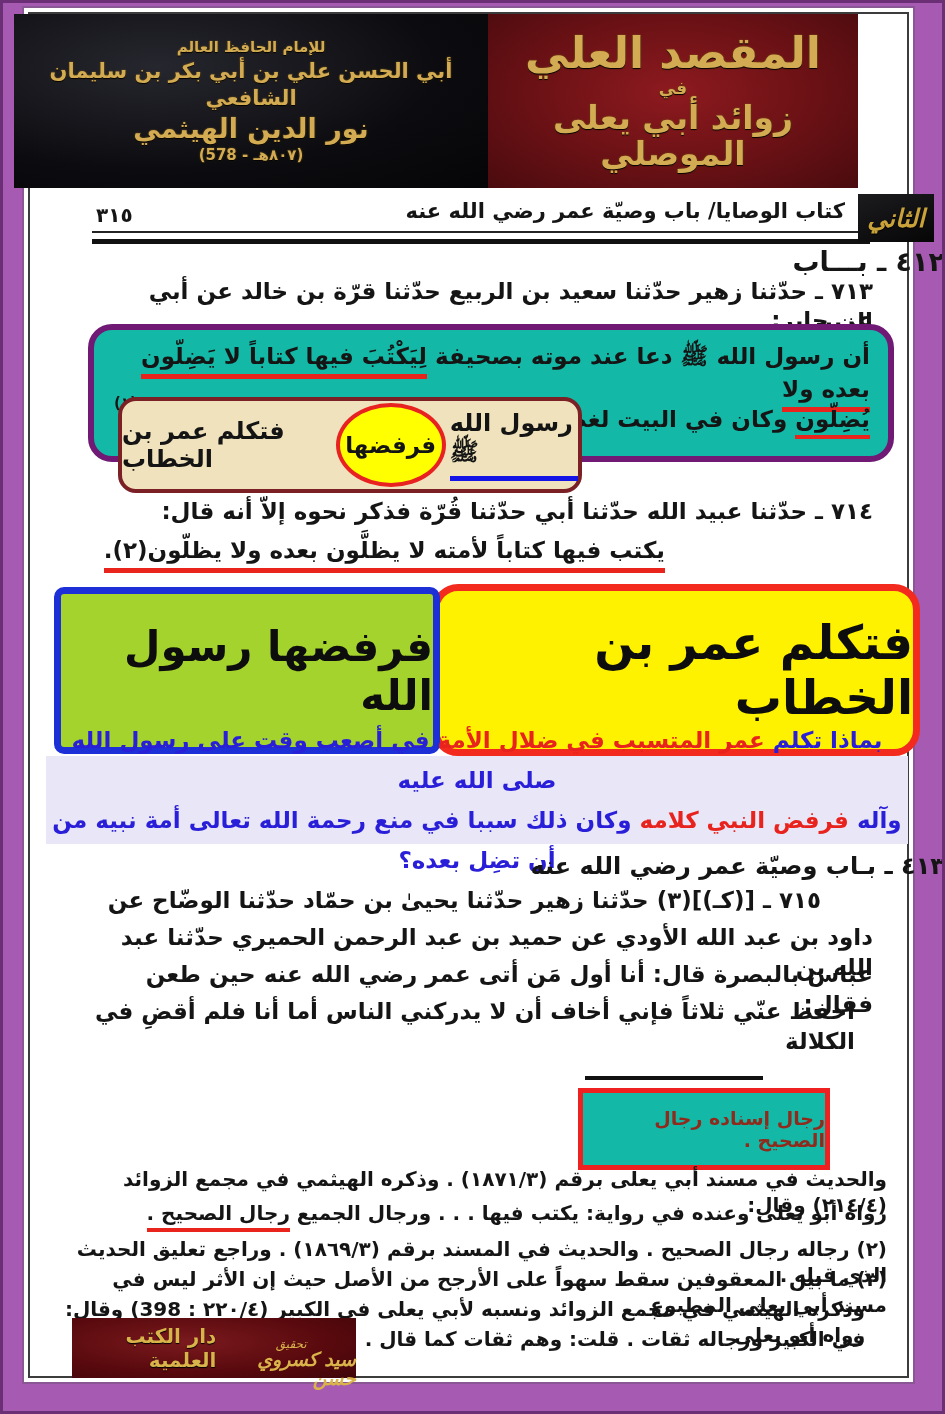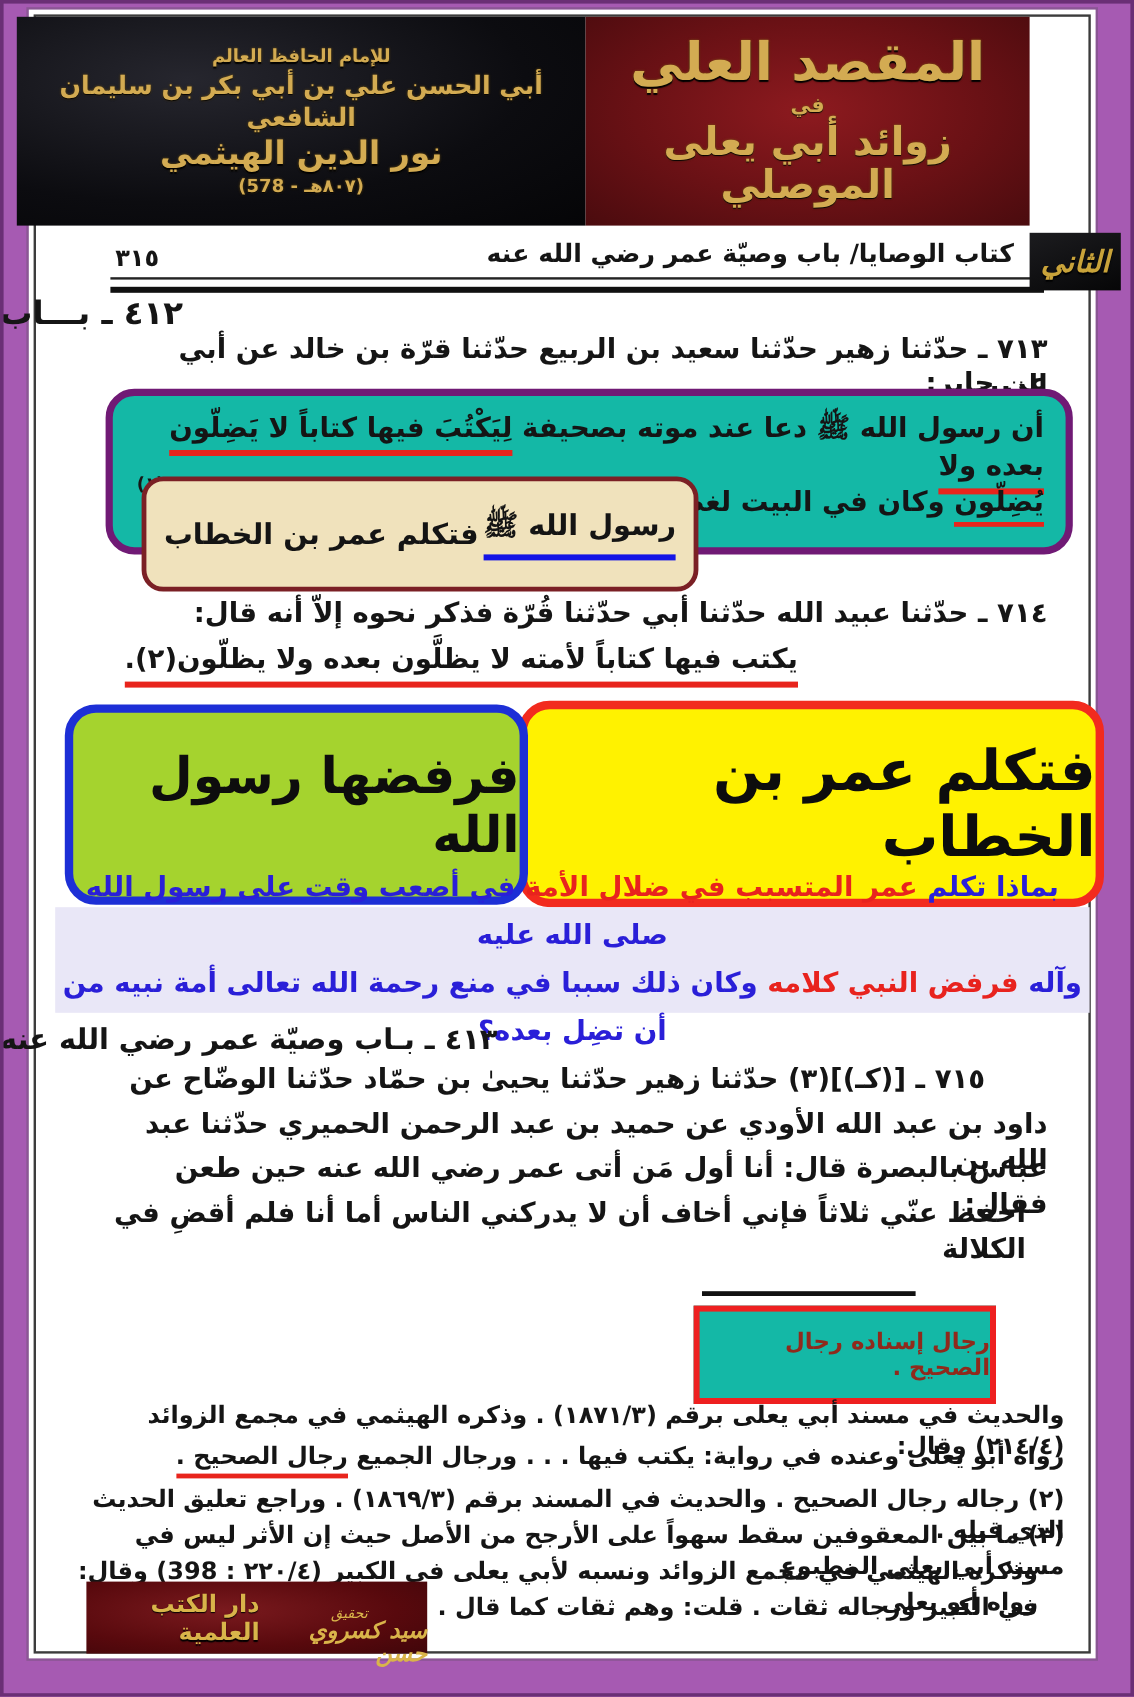--- a/index.html
+++ b/index.html
@@ -45,21 +45,21 @@
     background:linear-gradient(160deg,#1c1c1f,#060607);
     display:flex;align-items:center;justify-content:center;
     color:#c9a33a;font-size:25px;font-weight:700;font-style:italic;
     text-shadow:0 1px 1px #000;
   }
   
   .hdr-title{top:199px;right:100px;font-size:21px;}
   .hdr-page{top:203px;left:96px;font-size:20px;}
   .rule-thin{left:92px;top:231px;width:800px;height:2px;background:#232323;}
   .rule-thick{left:92px;top:239px;width:778px;height:5px;background:#111;}
-  .sec-title{left:0;right:12px;text-align:left;font-size:27px;}
+  .sec-title{left:0;right:0;text-align:right;font-size:27px;}
   
   .bodyline{right:72px;left:85px;text-align:right;font-size:23px;line-height:1.3;}
   
   .quote-box{
     left:88px;top:324px;width:794px;height:126px;z-index:2;
     background:#14b8a6;border:6px solid #701a75;border-radius:24px;
   }
   .qline1{position:absolute;top:12px;right:18px;left:14px;text-align:right;font-size:23px;}
   .qline2{position:absolute;top:76px;right:18px;text-align:right;font-size:23px;}
   .qmark{position:absolute;top:66px;left:20px;font-size:15px;line-height:1.0;text-align:center;}
@@ -80,21 +80,21 @@
   }
   
   .big-yellow{
     left:432px;top:584px;width:474px;height:158px;
     background:#fff200;border:7px solid #f22b1e;border-radius:26px;
     display:flex;align-items:center;justify-content:center;
     font-size:47px;font-weight:700;color:#0d0d0d;
   }
   .big-green{
     left:54px;top:587px;width:372px;height:153px;
-    background:#a5d32e;border:7px solid #1d2fd6;border-radius:26px;
+    background:#a5d32e;border:7px solid #1d2fd6;border-radius:10px;
     display:flex;align-items:center;justify-content:center;
     font-size:42px;font-weight:700;color:#0d0d0d;
   }
   
   .commentary{
     left:46px;top:756px;width:862px;height:88px;
     background:#e9e7f7;display:flex;flex-direction:column;justify-content:center;
     text-align:center;font-size:23px;font-weight:700;line-height:40px;
   }
   .c-blue{color:#2a1fd8;}
@@ -162,20 +162,23 @@
       <span class="u-red-thin">يُضِلّون</span><span> وكان في البيت لغط</span>
     </div>
     <div class="ink qmark">
       <div>(١)</div>
       <div>.</div>
     </div>
   </div>
 
   <div class="abs tan-strip">
     <span>فتكلم عمر بن الخطاب</span>
+    <span class="ellipse">
+        <span>فرفضها</span>
+      </span>
     <span class="u-blue">رسول الله ﷺ</span>
   </div>
 
   <div class="abs rtl ink bodyline" style="top:497px;">٧١٤ ـ حدّثنا عبيد الله حدّثنا أبي حدّثنا قُرّة فذكر نحوه إلاّ أنه قال:</div>
   <div class="abs rtl ink bodyline" style="top:536px;padding-right:208px;">
     <span class="u-red">يكتب فيها كتاباً لأمته لا يظلَّون بعده ولا يظلّون(٢).</span>
   </div>
 
   <div class="abs big-yellow rtl">فتكلم عمر بن الخطاب</div>
   <div class="abs big-green rtl">فرفضها رسول الله</div>

